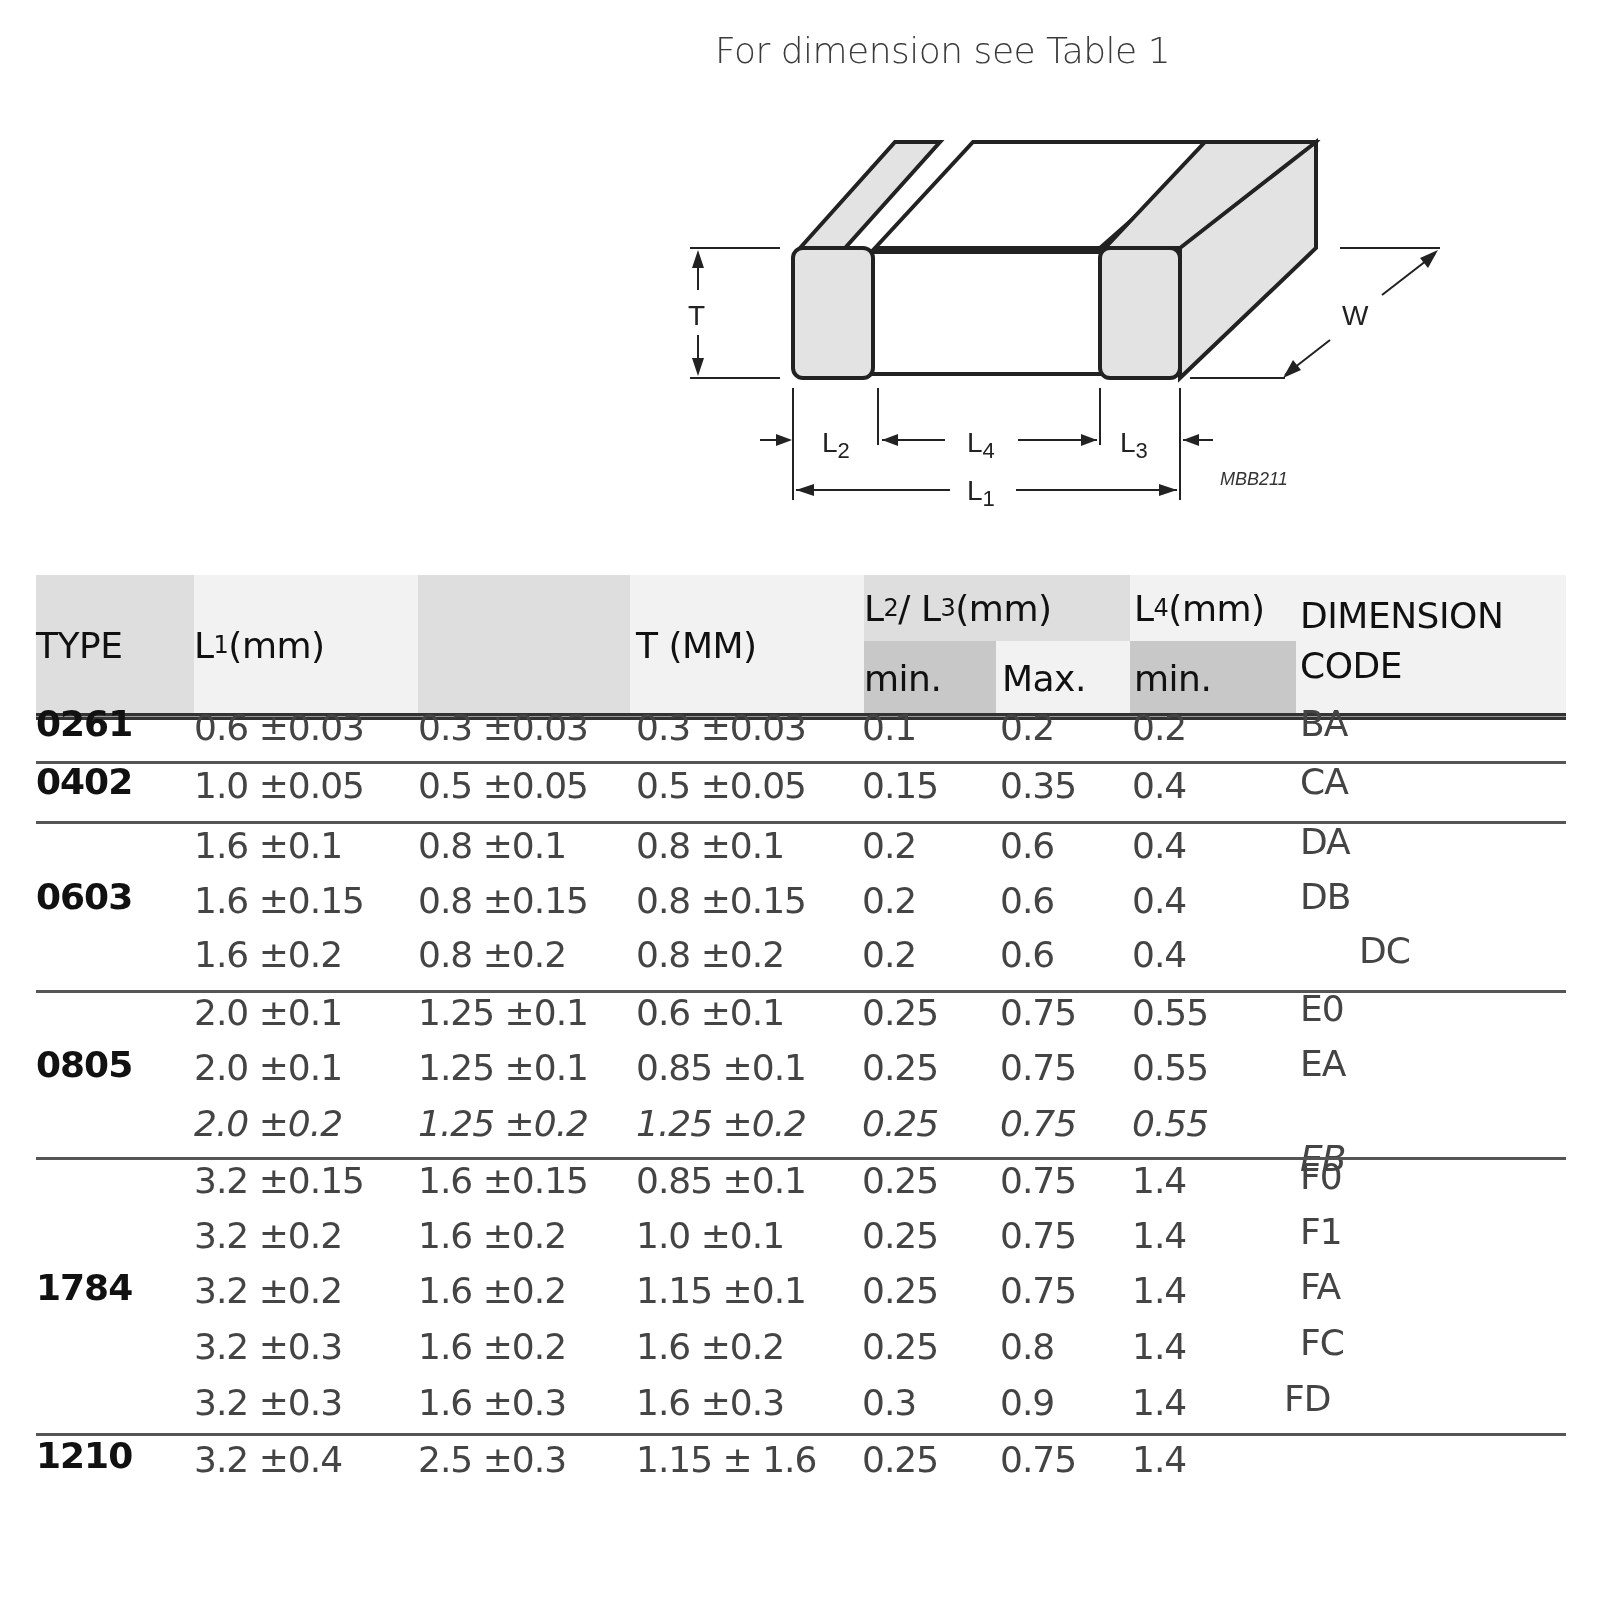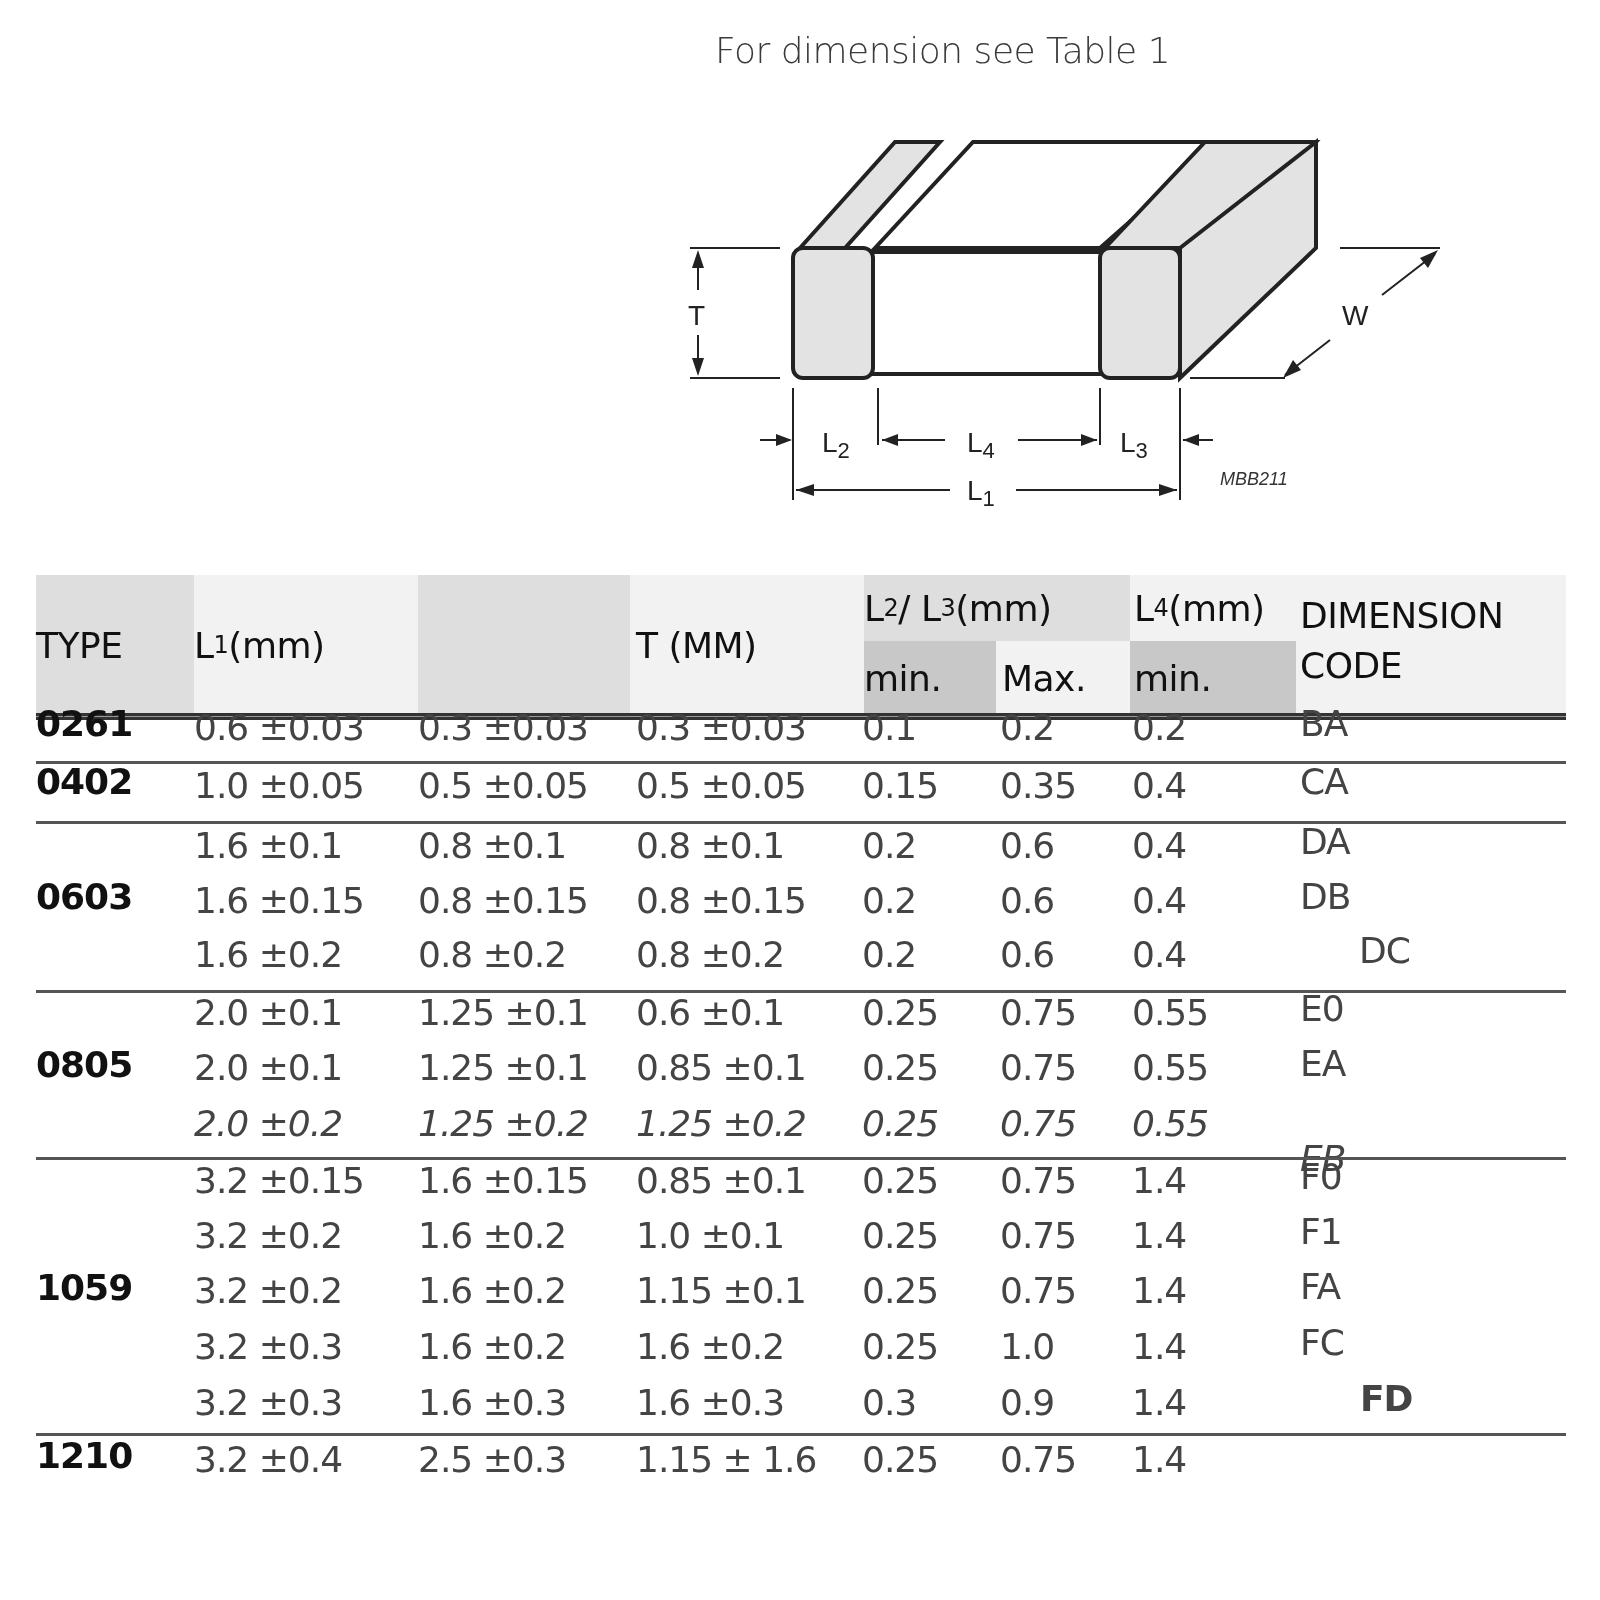--- a/index.html
+++ b/index.html
@@ -229,34 +229,34 @@
       <span style="left: 826px;">0.25</span>
       <span style="left: 964px;">0.75</span>
       <span style="left: 1096px;">1.4</span>
       <span style="left: 1264px; top: -4px;">FA</span>
     </div>
     <div class="row" style="top: 1326px;">
       <span style="left: 158px;">3.2 ±0.3</span>
       <span style="left: 382px;">1.6 ±0.2</span>
       <span style="left: 600px;">1.6 ±0.2</span>
       <span style="left: 826px;">0.25</span>
-      <span style="left: 964px;">1.0</span>
+      <span style="left: 964px;">0.8</span>
       <span style="left: 1096px;">1.4</span>
       <span style="left: 1264px; top: -4px;">FC</span>
     </div>
     <div class="row" style="top: 1382px;">
       <span style="left: 158px;">3.2 ±0.3</span>
       <span style="left: 382px;">1.6 ±0.3</span>
       <span style="left: 600px;">1.6 ±0.3</span>
       <span style="left: 826px;">0.3</span>
       <span style="left: 964px;">0.9</span>
       <span style="left: 1096px;">1.4</span>
-      <span style="left: 1324px; top: -4px; font-weight: bold;">FD</span>
-    </div>
-    <div class="type" style="top: 1267px;">1059</div>
+      <span style="left: 1248px; top: -4px;">FD</span>
+    </div>
+    <div class="type" style="top: 1267px;">1784</div>
     <div class="row" style="top: 1439px;">
       <span style="left: 158px;">3.2 ±0.4</span>
       <span style="left: 382px;">2.5 ±0.3</span>
       <span style="left: 600px;">1.15 ± 1.6</span>
       <span style="left: 826px;">0.25</span>
       <span style="left: 964px;">0.75</span>
       <span style="left: 1096px;">1.4</span>
       <span style="left: 1264px; top: -4px;"></span>
     </div>
     <div class="type" style="top: 1435px;">1210</div>

